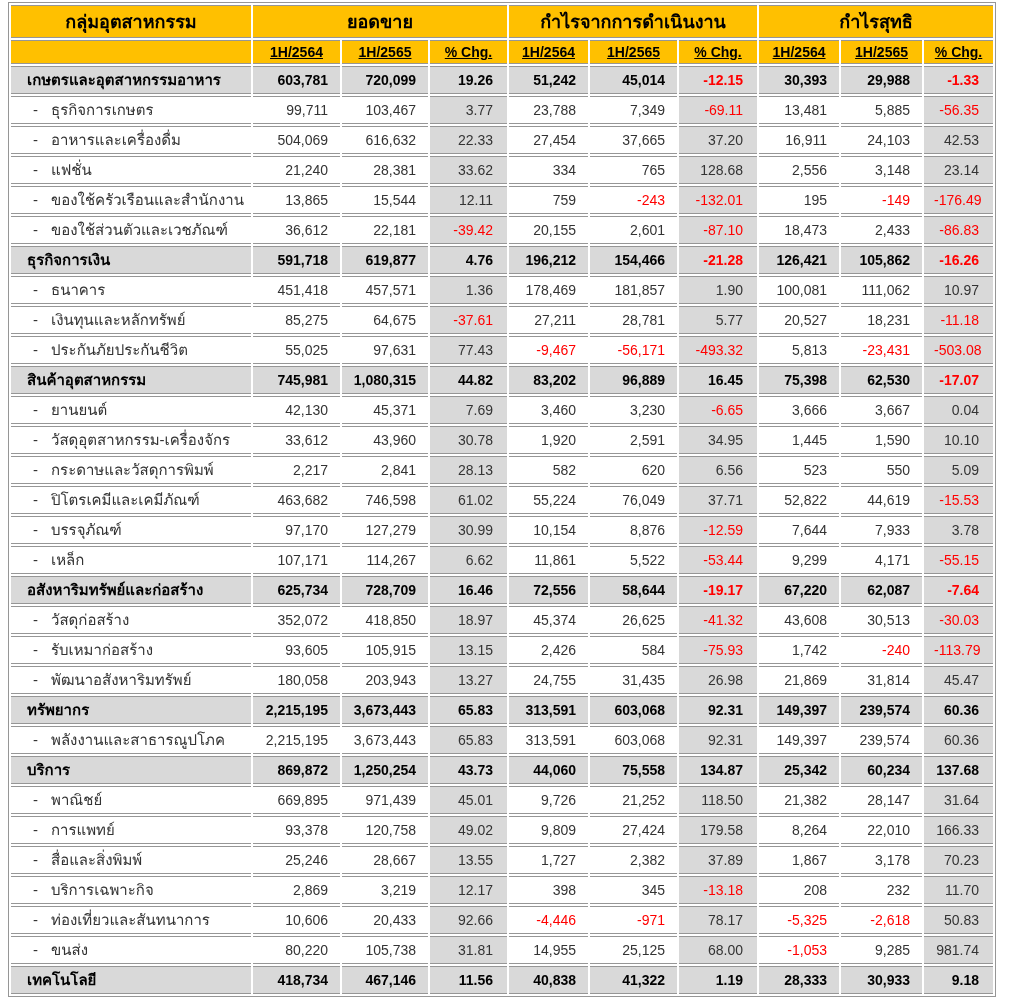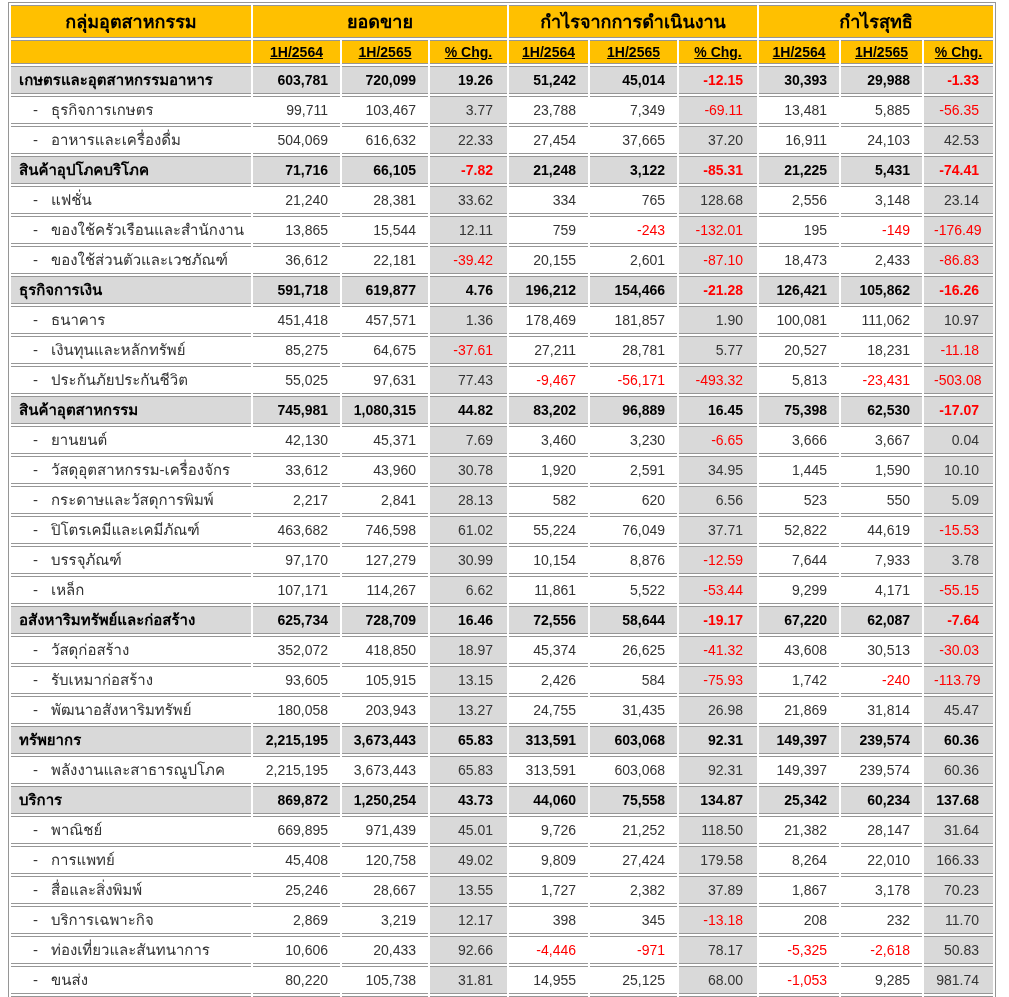--- a/index.html
+++ b/index.html
@@ -45,21 +45,21 @@
     background: var(--header-bg);
     font-weight: bold;
     text-align: center;
     color: var(--text-strong);
     font-size: 18px;
     height: 24px;
   }
   thead tr.period-row th { font-size: 14px; text-decoration: underline; }
   td.label {
     text-align: left;
-    padding-left: 8px;
+    padding-left: 16px;
     font-size: 15px;
   }
   td.num {
     text-align: right;
     padding-right: 12px;
   }
   td.pct {
     background: var(--pct-bg);
     text-align: right;
     padding-right: 14px;
@@ -150,32 +150,20 @@
           <td class="num">504,069</td>
           <td class="num">616,632</td>
           <td class="num pct">22.33</td>
           <td class="num">27,454</td>
           <td class="num">37,665</td>
           <td class="num pct">37.20</td>
           <td class="num">16,911</td>
           <td class="num">24,103</td>
           <td class="num pct">42.53</td>
         </tr>
-        <tr class="section">
-          <td class="label">สินค้าอุปโภคบริโภค</td>
-          <td class="num">71,716</td>
-          <td class="num">66,105</td>
-          <td class="num pct neg">-7.82</td>
-          <td class="num">21,248</td>
-          <td class="num">3,122</td>
-          <td class="num pct neg">-85.31</td>
-          <td class="num">21,225</td>
-          <td class="num">5,431</td>
-          <td class="num pct neg">-74.41</td>
-        </tr>
         <tr class="sub">
           <td class="label">แฟชั่น</td>
           <td class="num">21,240</td>
           <td class="num">28,381</td>
           <td class="num pct">33.62</td>
           <td class="num">334</td>
           <td class="num">765</td>
           <td class="num pct">128.68</td>
           <td class="num">2,556</td>
           <td class="num">3,148</td>
@@ -428,21 +416,21 @@
           <td class="num pct">45.01</td>
           <td class="num">9,726</td>
           <td class="num">21,252</td>
           <td class="num pct">118.50</td>
           <td class="num">21,382</td>
           <td class="num">28,147</td>
           <td class="num pct">31.64</td>
         </tr>
         <tr class="sub">
           <td class="label">การแพทย์</td>
-          <td class="num">45,408</td>
+          <td class="num">93,378</td>
           <td class="num">120,758</td>
           <td class="num pct">49.02</td>
           <td class="num">9,809</td>
           <td class="num">27,424</td>
           <td class="num pct">179.58</td>
           <td class="num">8,264</td>
           <td class="num">22,010</td>
           <td class="num pct">166.33</td>
         </tr>
         <tr class="sub">

